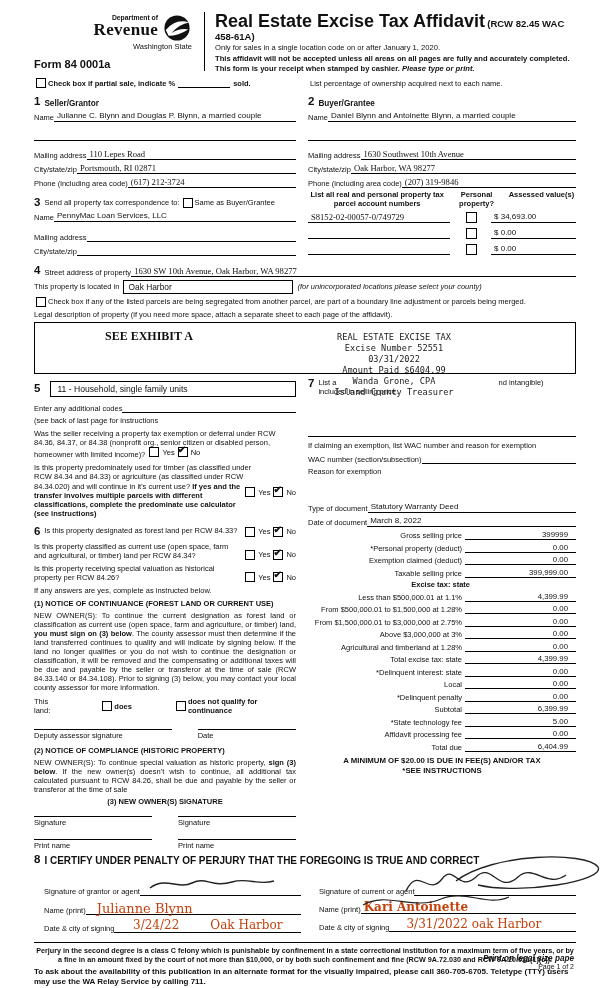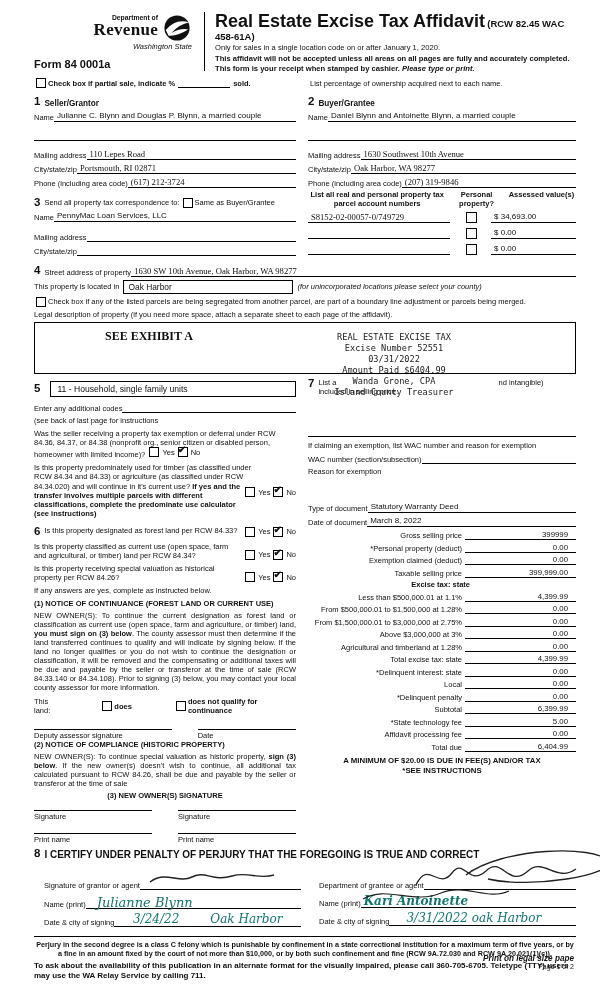--- a/index.html
+++ b/index.html
@@ -20,21 +20,21 @@
   .cb{display:inline-block;width:8px;height:8px;border:1.3px solid #000;flex:none;
       margin:0 2px;vertical-align:-1px;position:relative;background:#fff}
   .cb .ck{position:absolute;left:-1px;top:-4px;font-size:10px;font-weight:bold}
   .yn{white-space:nowrap;flex:none;display:inline-flex;align-items:center;gap:1px}
   .hdr{display:flex;align-items:stretch}
   .hdr-left{width:158px;flex:none;padding-top:4px}
   .dor-top{display:flex;align-items:flex-start;justify-content:flex-end}
   .dor-texts{text-align:right;margin-right:4px}
   .dept{font-size:6.8px;font-weight:bold}
   .revenue{font-size:17px;font-weight:bold;letter-spacing:.3px;line-height:1;font-family:"Liberation Serif",serif}
-  .wastate{font-size:7.5px;font-style:italic;text-align:right}
+  .wastate{font-size:7.5px;text-align:right}
   .formno{font-weight:bold;font-size:11px;margin-top:7px}
   .hdr-div{border-left:1.6px solid #000;margin:2px 10px 2px 12px}
   .hdr-right{flex:1;padding-top:2px}
   .title{font-size:18px;font-weight:bold;line-height:1.05}
   .title-ref{font-size:9.5px;font-weight:bold}
   .hnote{font-size:7.6px;margin-top:1.5px}
   .partial{display:flex;margin-top:5px;align-items:flex-end}
   .partial .half{width:262px;display:flex;align-items:flex-end}
   .blankline{display:inline-block;width:52px;border-bottom:1px solid #000;margin:0 3px}
   .legalbox{position:relative;border:1.6px solid #000;height:50px;margin-top:3px;overflow:visible}
@@ -50,21 +50,21 @@
   .taxrow{display:flex;align-items:flex-end;margin:2.5px 0}
   .tlabel{flex:1;text-align:right;white-space:nowrap;padding-right:3px}
   .tfill{width:103px;flex:none;border-bottom:1px solid #000;text-align:right;padding-right:8px;font-size:7.8px}
   .tnofill{width:103px;flex:none}
   .tprefix{color:#444;margin-right:26px;font-size:8.6px;font-family:"DejaVu Sans Mono",monospace}
   .center{text-align:center}
   .minnote{font-weight:bold;font-size:7.8px;text-align:center;margin-top:4px;line-height:1.3}
   .sig8{display:flex;margin-top:16px}
   .sig8 .s8col{flex:1;position:relative}
   .sig8 .s8col.right{margin-left:18px}
-  .hand{font-family:"DejaVu Serif",cursive,serif;font-style:italic;color:#0f766e;white-space:nowrap}
+  .hand{font-family:"DejaVu Serif",cursive,serif;color:#c2410c;white-space:nowrap}
   .sigsvg{position:absolute;pointer-events:none}
   .toprule{border-top:1.3px solid #000;margin-top:6px}
   .perjury{font-size:7.2px;text-align:center;line-height:1.25;margin-top:3px}
   .altnote{font-size:8px;font-weight:bold;line-height:1.25;margin-top:3px}
   .bottomrow{display:flex;margin-top:8px;align-items:flex-start}
   .printnote{position:absolute;right:26px;bottom:18px;text-align:right}
   .sigline-row{display:flex;gap:26px;margin-top:10px}
   .sigline{flex:1}
   .sigline .ln{border-top:1px solid #000;padding-top:1px}
 </style>
@@ -311,21 +311,21 @@
         <span class="b">does not qualify for continuance</span>
       </div>
       <div class="sigline-row" style="margin-top:14px">
         <div class="sigline" style="flex:1.4">
           <div class="ln">Deputy assessor signature</div>
         </div>
         <div class="sigline">
           <div class="ln">Date</div>
         </div>
       </div>
-      <div class="b" style="">(2) NOTICE OF COMPLIANCE (HISTORIC PROPERTY)</div>
+      <div class="b" style="margin-top:6px">(2) NOTICE OF COMPLIANCE (HISTORIC PROPERTY)</div>
       <div class="para">
         <span>NEW OWNER(S): To continue special valuation as historic property, </span><span class="b">sign (3) below</span><span>. If the new owner(s) doesn't wish to continue, all additional tax calculated pursuant to RCW 84.26, shall be due and payable by the seller or transferor at the time of sale</span>
       </div>
       <div class="b center" style="">(3) NEW OWNER(S) SIGNATURE</div>
       <div class="sigline-row">
         <div class="sigline">
             <div class="ln">Signature</div>
           </div>
         <div class="sigline">
             <div class="ln">Signature</div>
@@ -472,21 +472,21 @@
       <div class="fl">
         <span class="lbl">Date &amp; city of signing</span>
         <span class="fill" style="display:flex;justify-content:space-around">
           <span class="hand" style="font-size:12px">3/24/22</span>
           <span class="hand" style="font-size:12px">Oak Harbor</span>
         </span>
       </div>
     </div>
     <div class="s8col right">
       <div class="fl">
-        <span class="lbl">Department of grantee or agent</span>
+        <span class="lbl">Signature of current or agent</span>
         <span class="fill">
           <svg class="sigsvg" style="left:-14px;top:-34px" width="210" height="48" viewBox="0 0 210 48">
             <path d="M6 40 C 18 14 28 46 42 28 C 54 12 58 42 76 26 C 92 10 98 44 118 26 C 134 12 146 38 166 24" stroke="#222" fill="none" stroke-width="1.3"></path>
             <path d="M56 30 C 92 2 186 0 198 16 C 206 30 120 44 78 34" stroke="#222" fill="none" stroke-width="1.3"></path>
           </svg>
         </span>
       </div>
       <div class="fl">
         <span class="lbl">Name (print)</span>
         <span class="fill">

